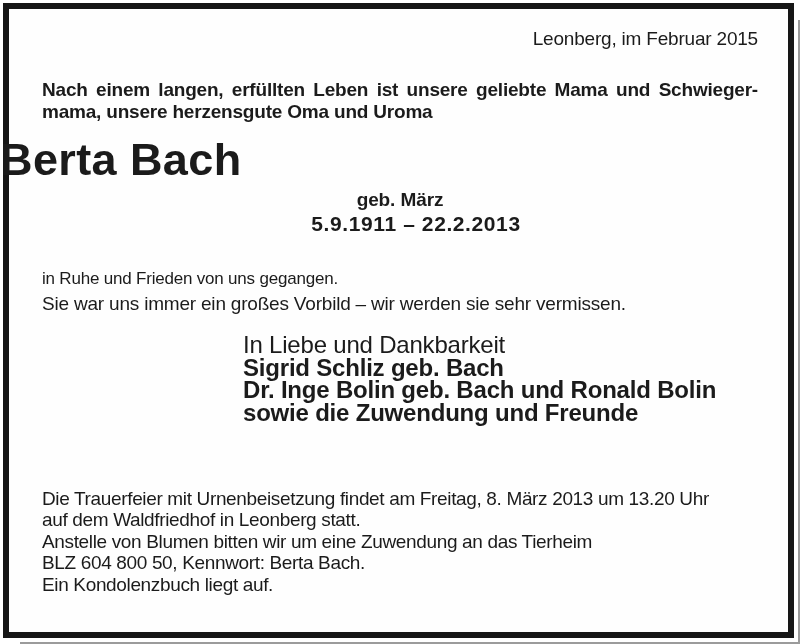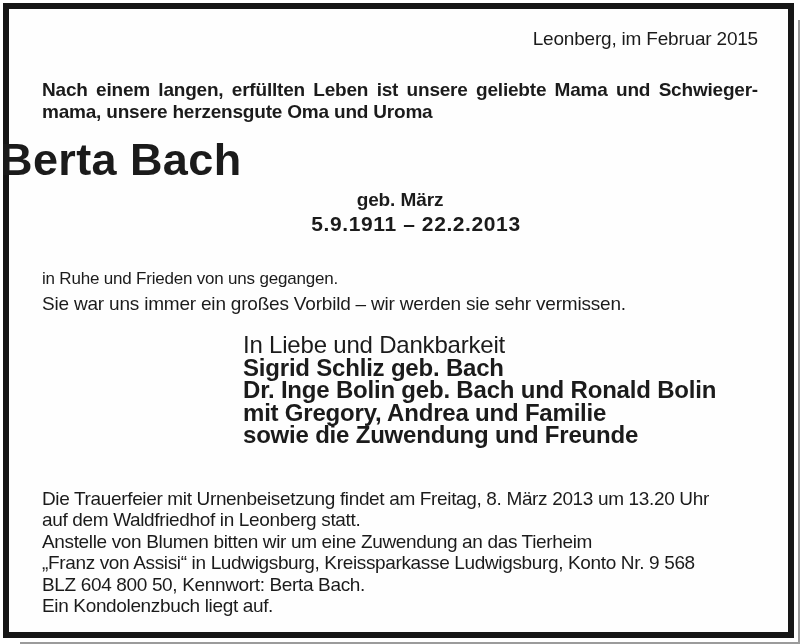--- a/index.html
+++ b/index.html
@@ -128,27 +128,25 @@
 <div class="life-dates">5.9.1911 – 22.2.2013</div>
 
 <div class="passing-line">in Ruhe und Frieden von uns gegangen.</div>
 
 <div class="tribute-line">Sie war uns immer ein großes Vorbild – wir werden sie sehr vermissen.</div>
 
 <div class="family-block">
   <div>In Liebe und Dankbarkeit</div>
   <div class="mourner-line">Sigrid Schliz geb. Bach</div>
   <div class="mourner-line">Dr. Inge Bolin geb. Bach und Ronald Bolin</div>
-  <div class="mourner-line">mit Gregory, Andrea und Familie</div>
   <div class="mourner-line">sowie die Zuwendung und Freunde</div>
 </div>
 
 <div class="details-block">
   <div>Die Trauerfeier mit Urnenbeisetzung findet am Freitag, 8. März 2013 um 13.20 Uhr</div>
   <div>auf dem Waldfriedhof in Leonberg statt.</div>
   <div>Anstelle von Blumen bitten wir um eine Zuwendung an das Tierheim</div>
-  <div>„Franz von Assisi“ in Ludwigsburg, Kreissparkasse Ludwigsburg, Konto Nr. 9 568</div>
   <div>BLZ 604 800 50, Kennwort: Berta Bach.</div>
   <div>Ein Kondolenzbuch liegt auf.</div>
 </div>
 
 <div class="scan-edge-right"></div>
 <div class="scan-edge-bottom"></div>
 
 </body></html>

